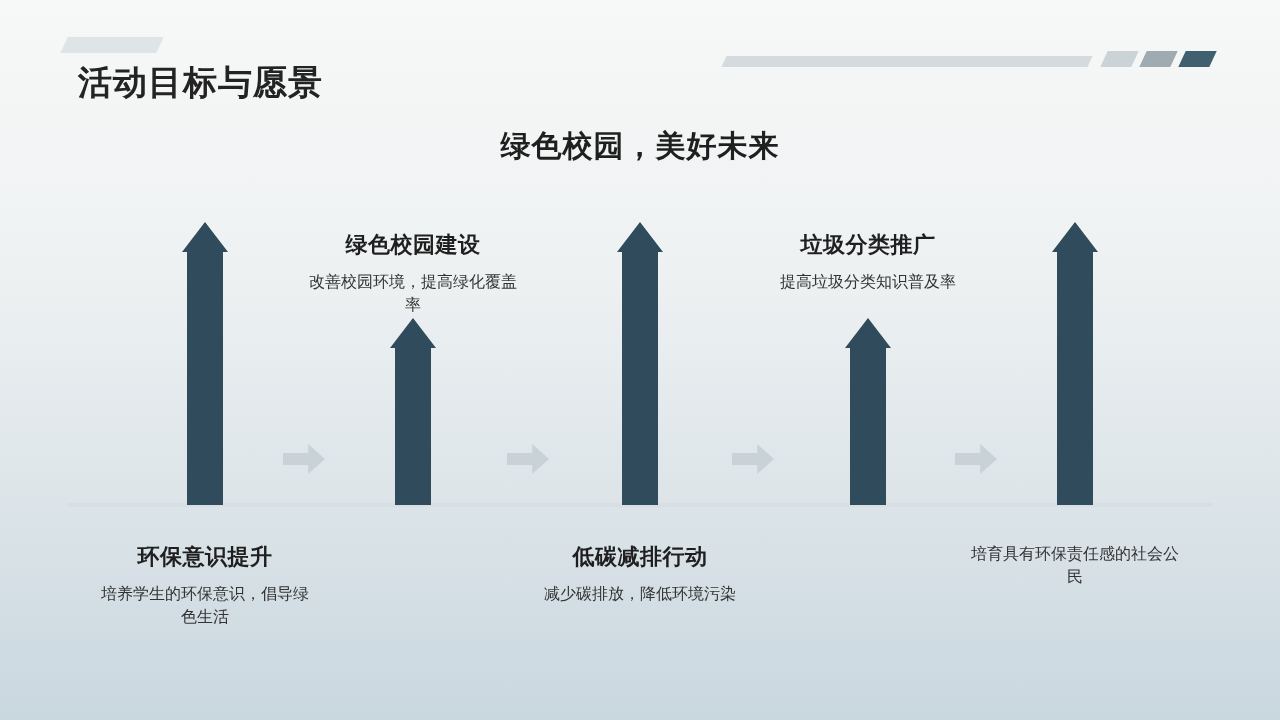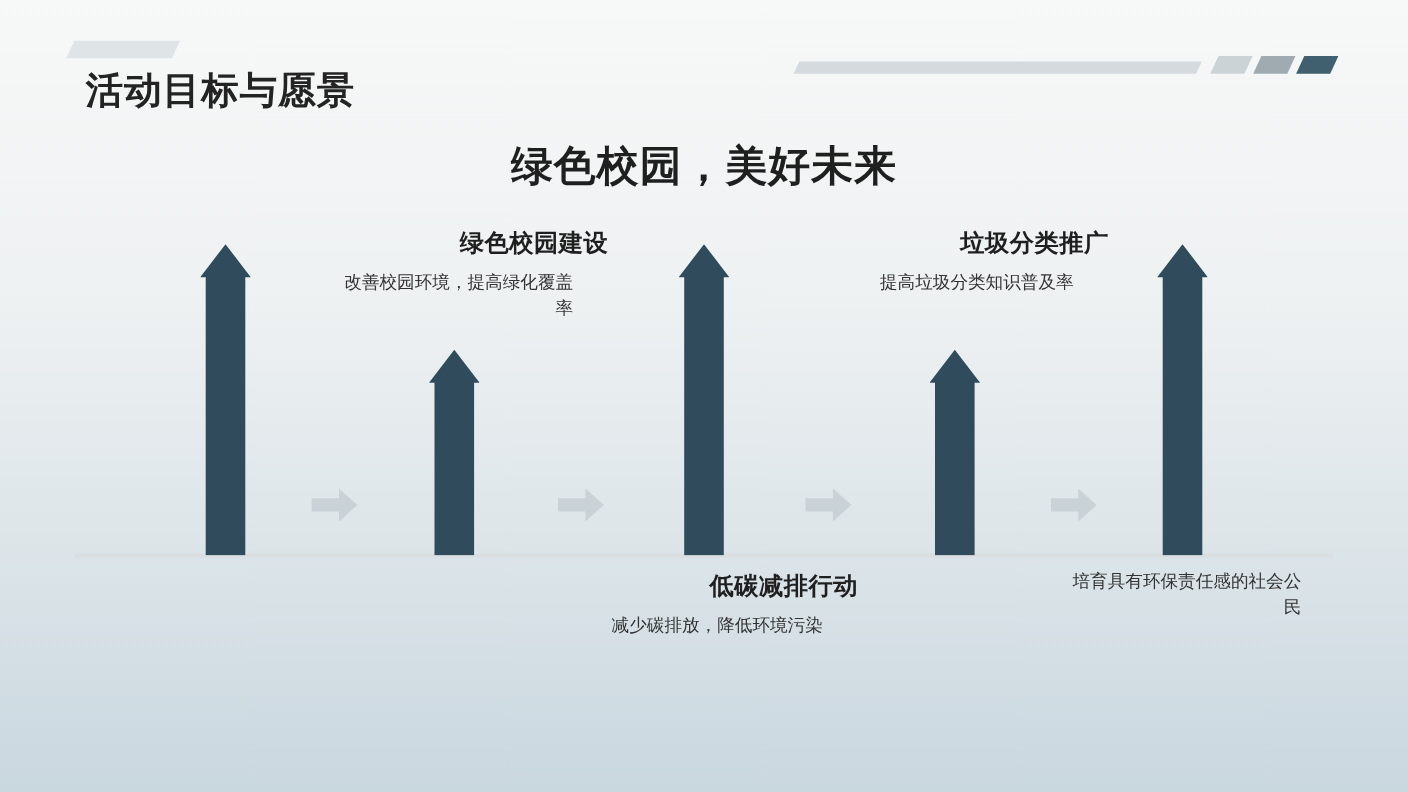--- a/index.html
+++ b/index.html
@@ -29,21 +29,21 @@
     left: 78px; top: 60px;
     font-size: 34px;
     font-weight: bold;
     color: #232323;
     letter-spacing: 1px;
   }
   .slide-heading {
     position: absolute;
     left: 0; right: 0; top: 126px;
     text-align: center;
-    font-size: 38px;
+    font-size: 30px;
     font-weight: bold;
     color: #1f1f1f;
     letter-spacing: 1px;
   }
 
   
   .baseline {
     position: absolute;
     left: 68px; top: 503px;
     width: 1144px; height: 4px;
@@ -75,21 +75,22 @@
   }
   .step-1 { left: 283px; }
   .step-2 { left: 507px; }
   .step-3 { left: 732px; }
   .step-4 { left: 955px; }
 
   
   .milestone {
     position: absolute;
     width: 280px;
-    text-align: right;
+    text-align: center;
+    margin-top: 24px;
   }
   .milestone .m-label {
     font-size: 22px;
     font-weight: bold;
     color: #1f1f1f;
     margin-bottom: 10px;
     letter-spacing: 0.5px;
   }
   .milestone .m-desc {
     width: 216px;
@@ -127,20 +128,24 @@
   <div class="up-arrow short up-c2"></div>
   <div class="up-arrow tall  up-c3"></div>
   <div class="up-arrow short up-c4"></div>
   <div class="up-arrow tall  up-c5"></div>
 
   <div class="step-arrow step-1"></div>
   <div class="step-arrow step-2"></div>
   <div class="step-arrow step-3"></div>
   <div class="step-arrow step-4"></div>
 
+  <div class="milestone ms-bottom ms-c1">
+    <div class="m-label">环保意识提升</div>
+    <div class="m-desc">培养学生的环保意识，倡导绿色生活</div>
+  </div>
 
   <div class="milestone ms-top ms-c2">
     <div class="m-label">绿色校园建设</div>
     <div class="m-desc">改善校园环境，提高绿化覆盖率</div>
   </div>
 
   <div class="milestone ms-top ms-c4">
     <div class="m-label">垃圾分类推广</div>
     <div class="m-desc">提高垃圾分类知识普及率</div>
   </div>

